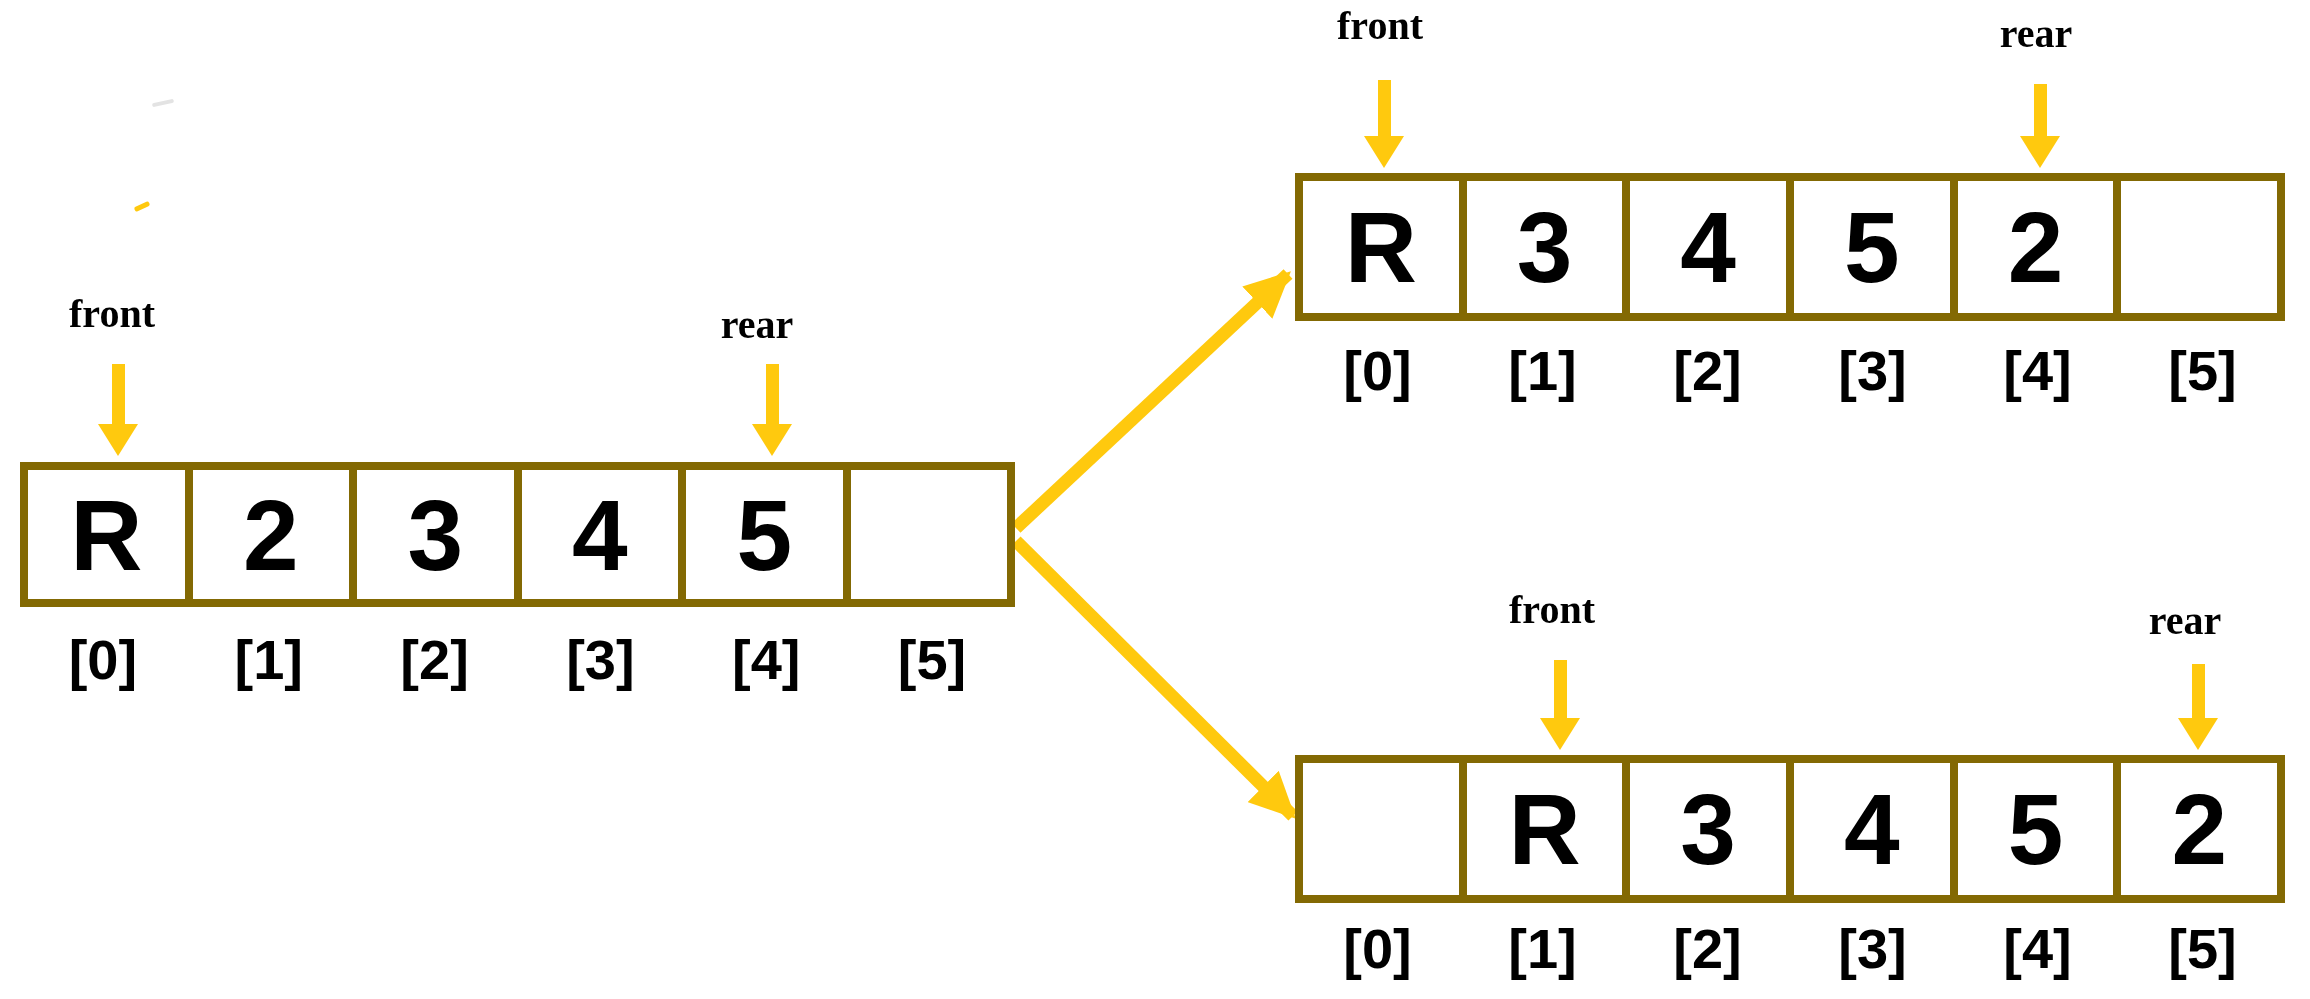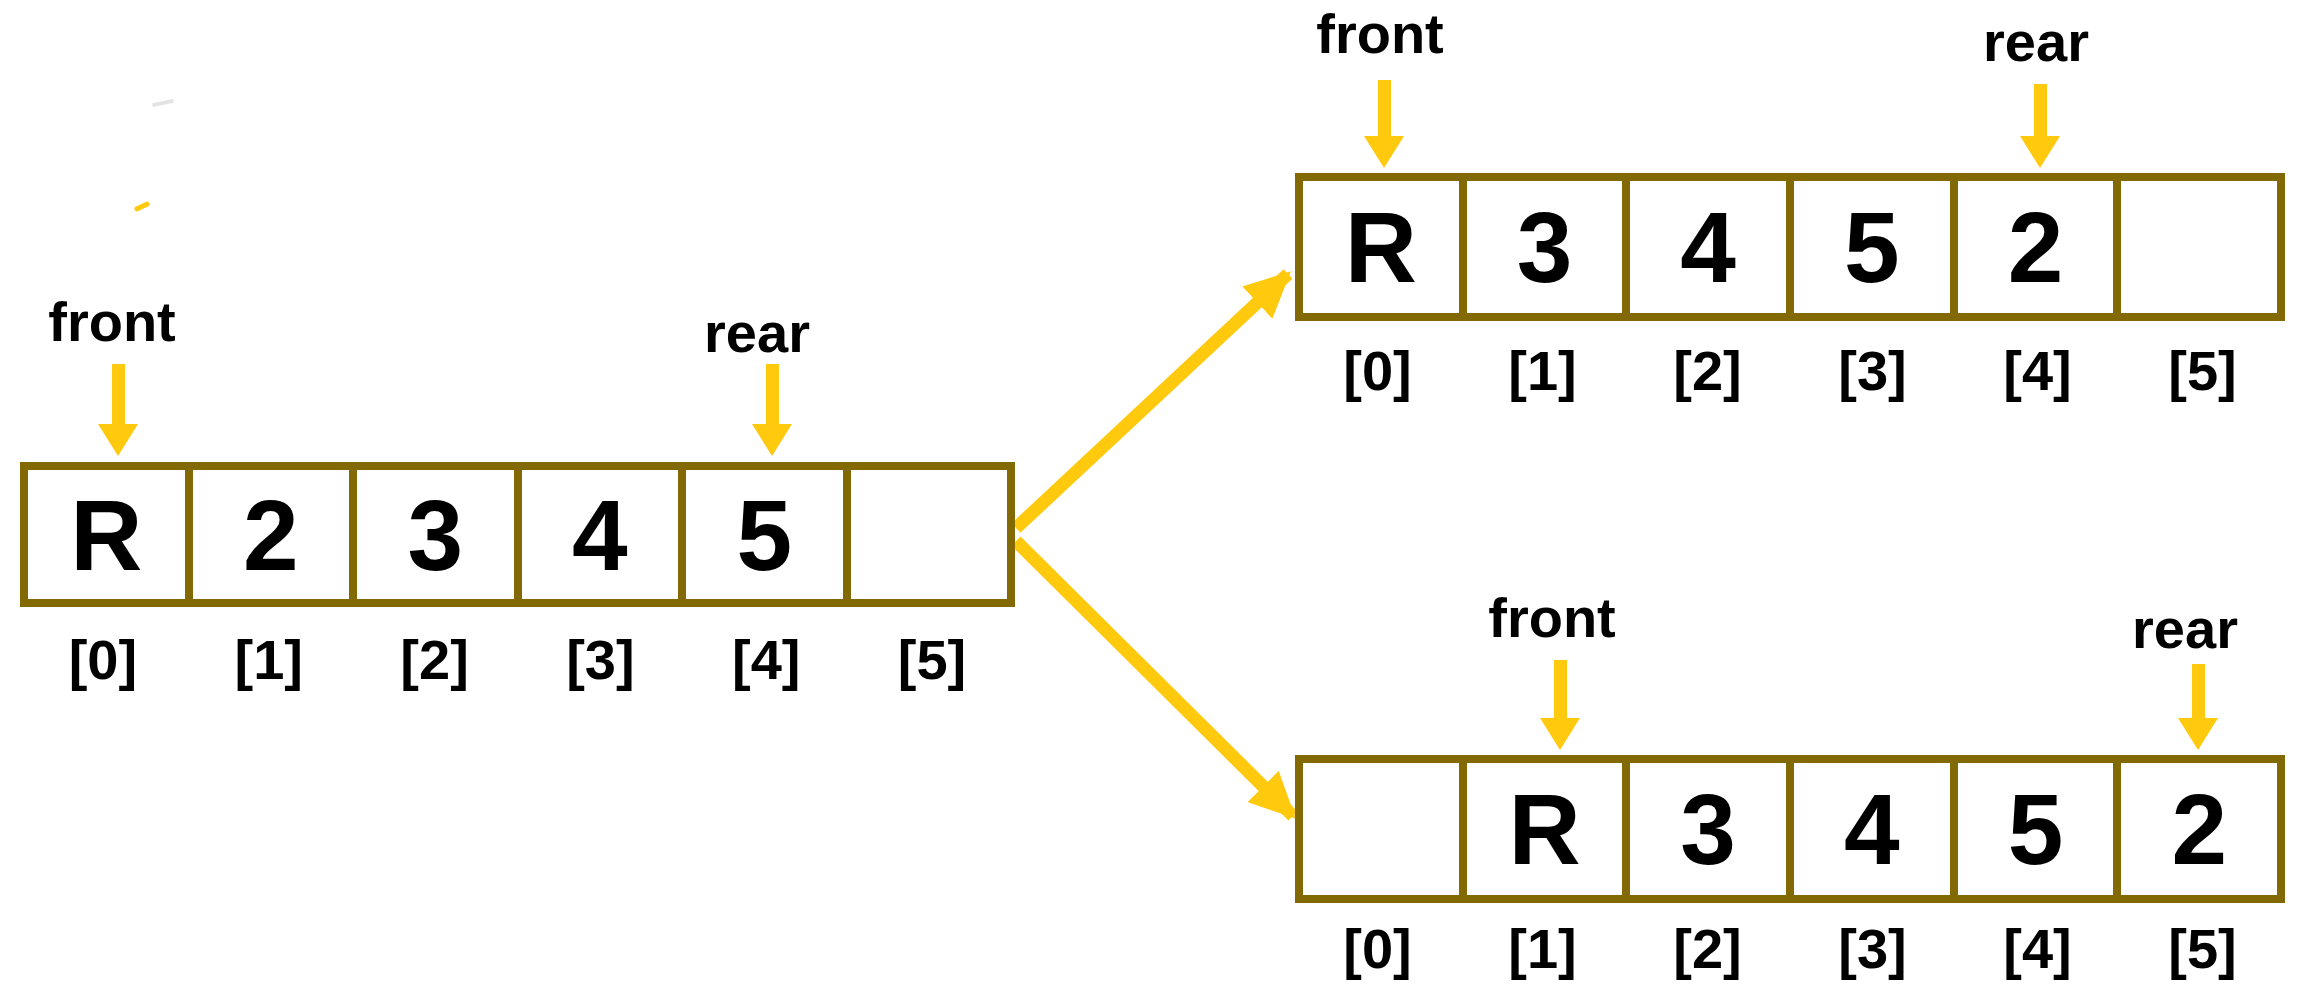--- a/index.html
+++ b/index.html
@@ -15,22 +15,22 @@
   .cell{flex:1 1 0; display:flex; align-items:center; justify-content:center;
         border-left:8px solid var(--border); background:#fff;
         font-size:100px; font-weight:bold; color:var(--text); line-height:1;}
   .cell:first-child{border-left:none;}
 
   
   .indexrow{position:absolute; display:flex;}
   .indexrow span{flex:1 1 0; text-align:center; font-size:56px; font-weight:bold; color:var(--text); line-height:1;}
 
   
-  .ptr-label{position:absolute; transform:translateX(-50%); font-size:56px; font-weight:bold;
-             color:var(--text); white-space:nowrap; line-height:1;}
+  .ptr-label{position:absolute; transform:translateX(-50%); font-size:40px; font-weight:bold;
+             color:var(--text); white-space:nowrap; line-height:1;font-family:Liberation Serif, serif;}
 
   
   .varrow{position:absolute; transform:translateX(-50%); display:flex; flex-direction:column; align-items:center;}
   .varrow .shaft{width:13px; background:var(--arrow);}
   .varrow .head{width:0; height:0; border-left:20px solid transparent; border-right:20px solid transparent;
                 border-top:32px solid var(--arrow);}
 
   
   .connectors{position:absolute; left:0; top:0; width:2310px; height:999px; pointer-events:none;}
   .connectors line{stroke:var(--arrow); stroke-width:13;}

